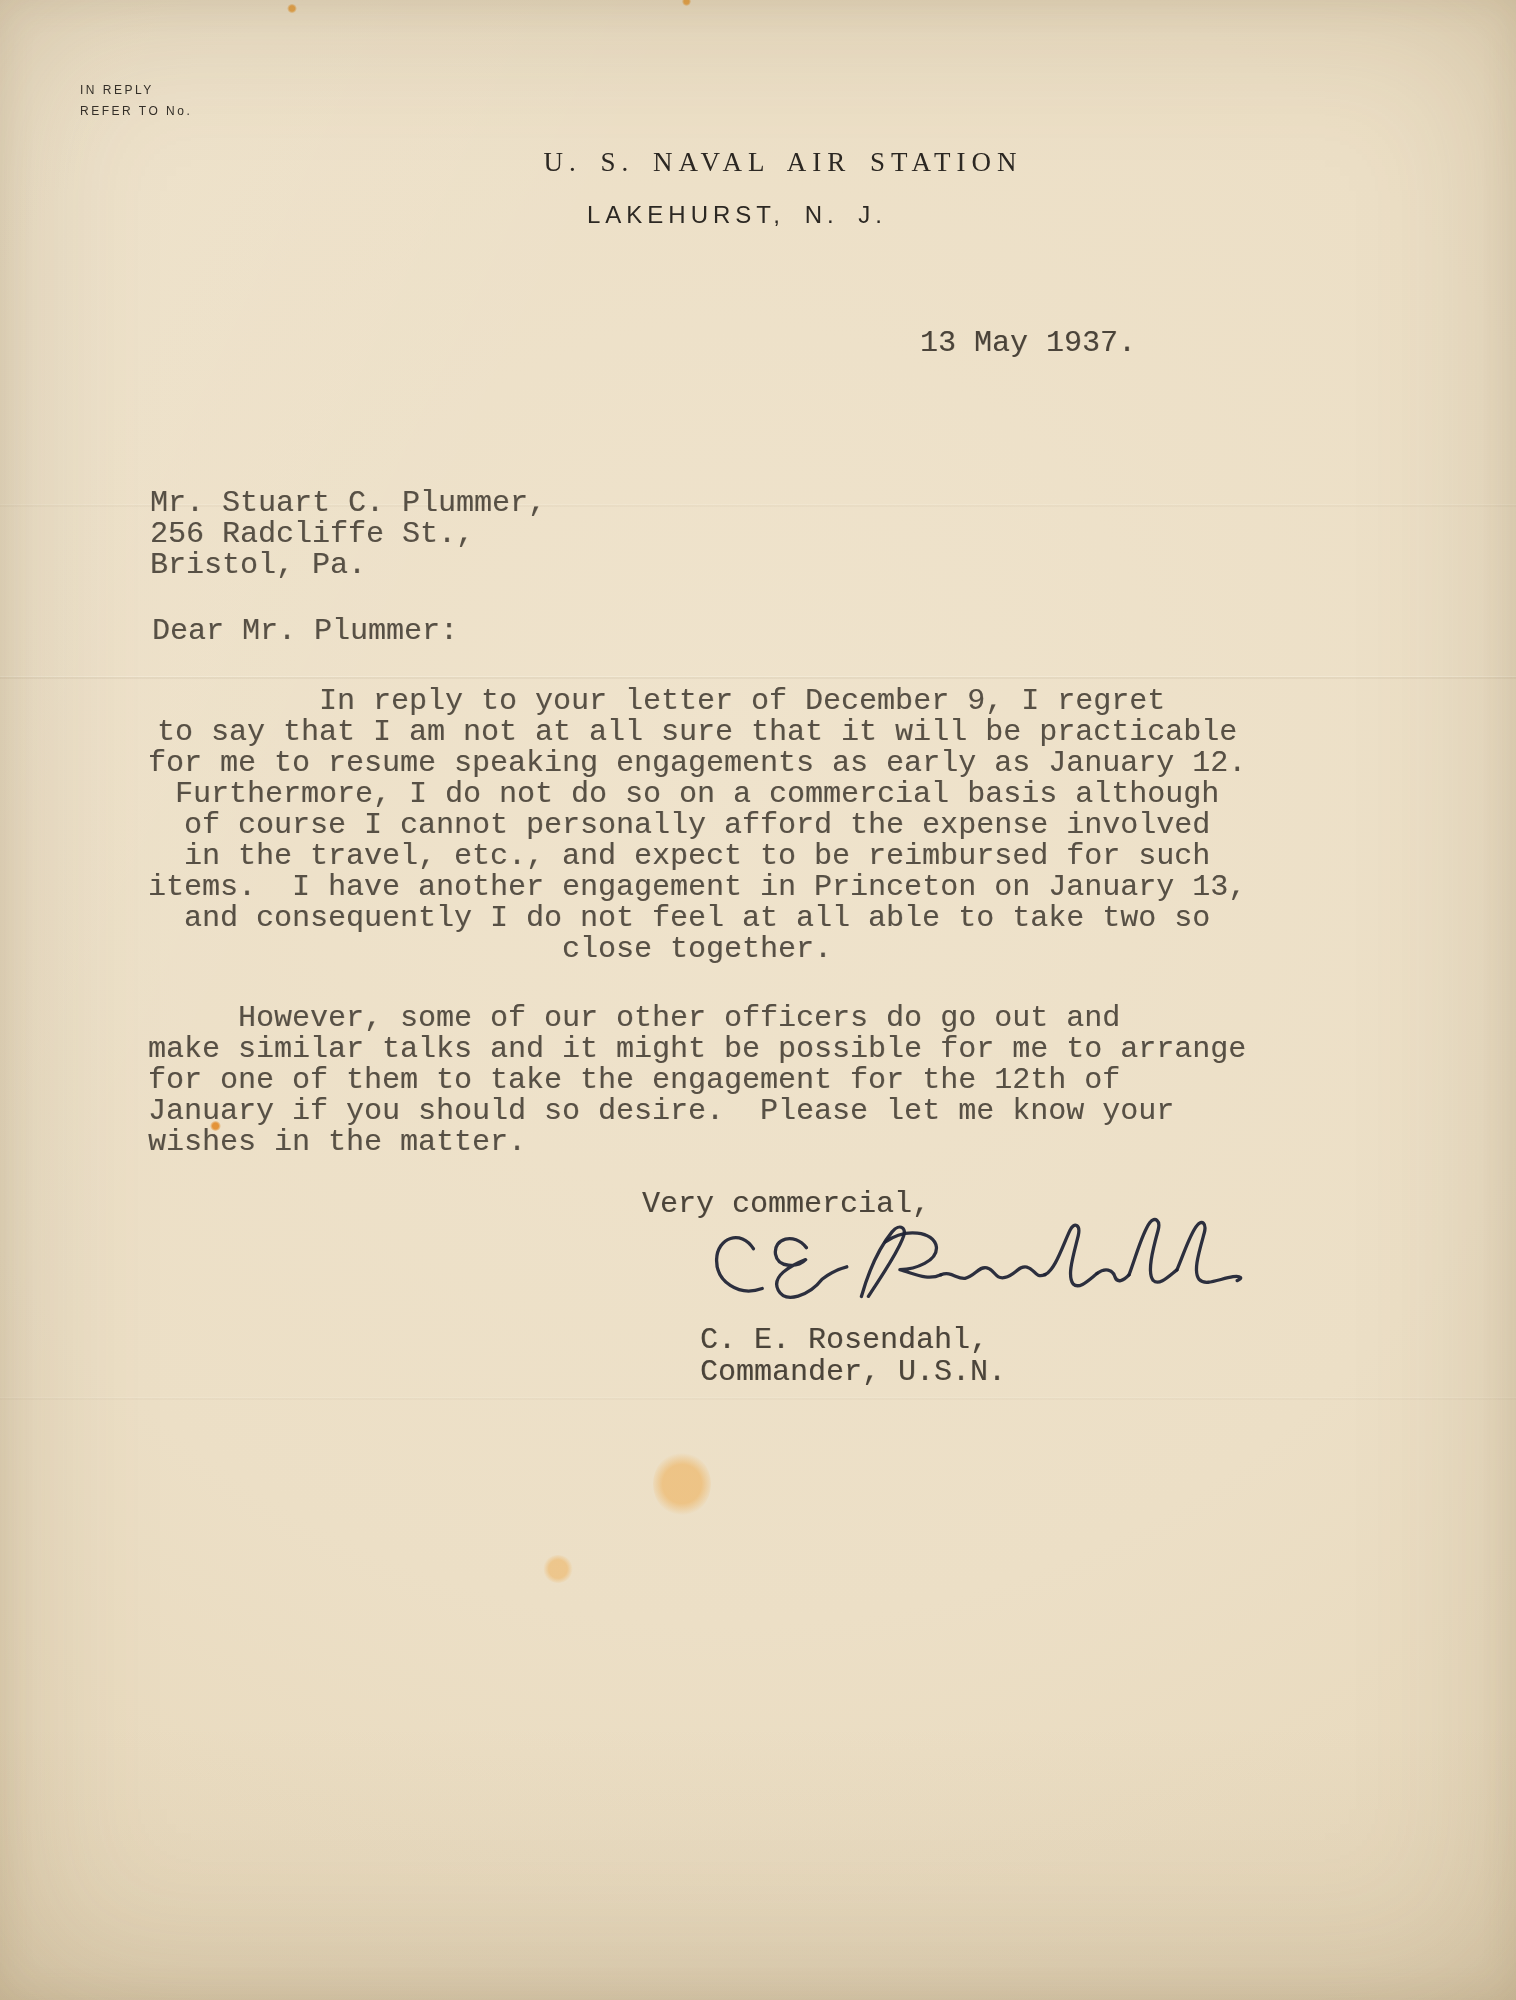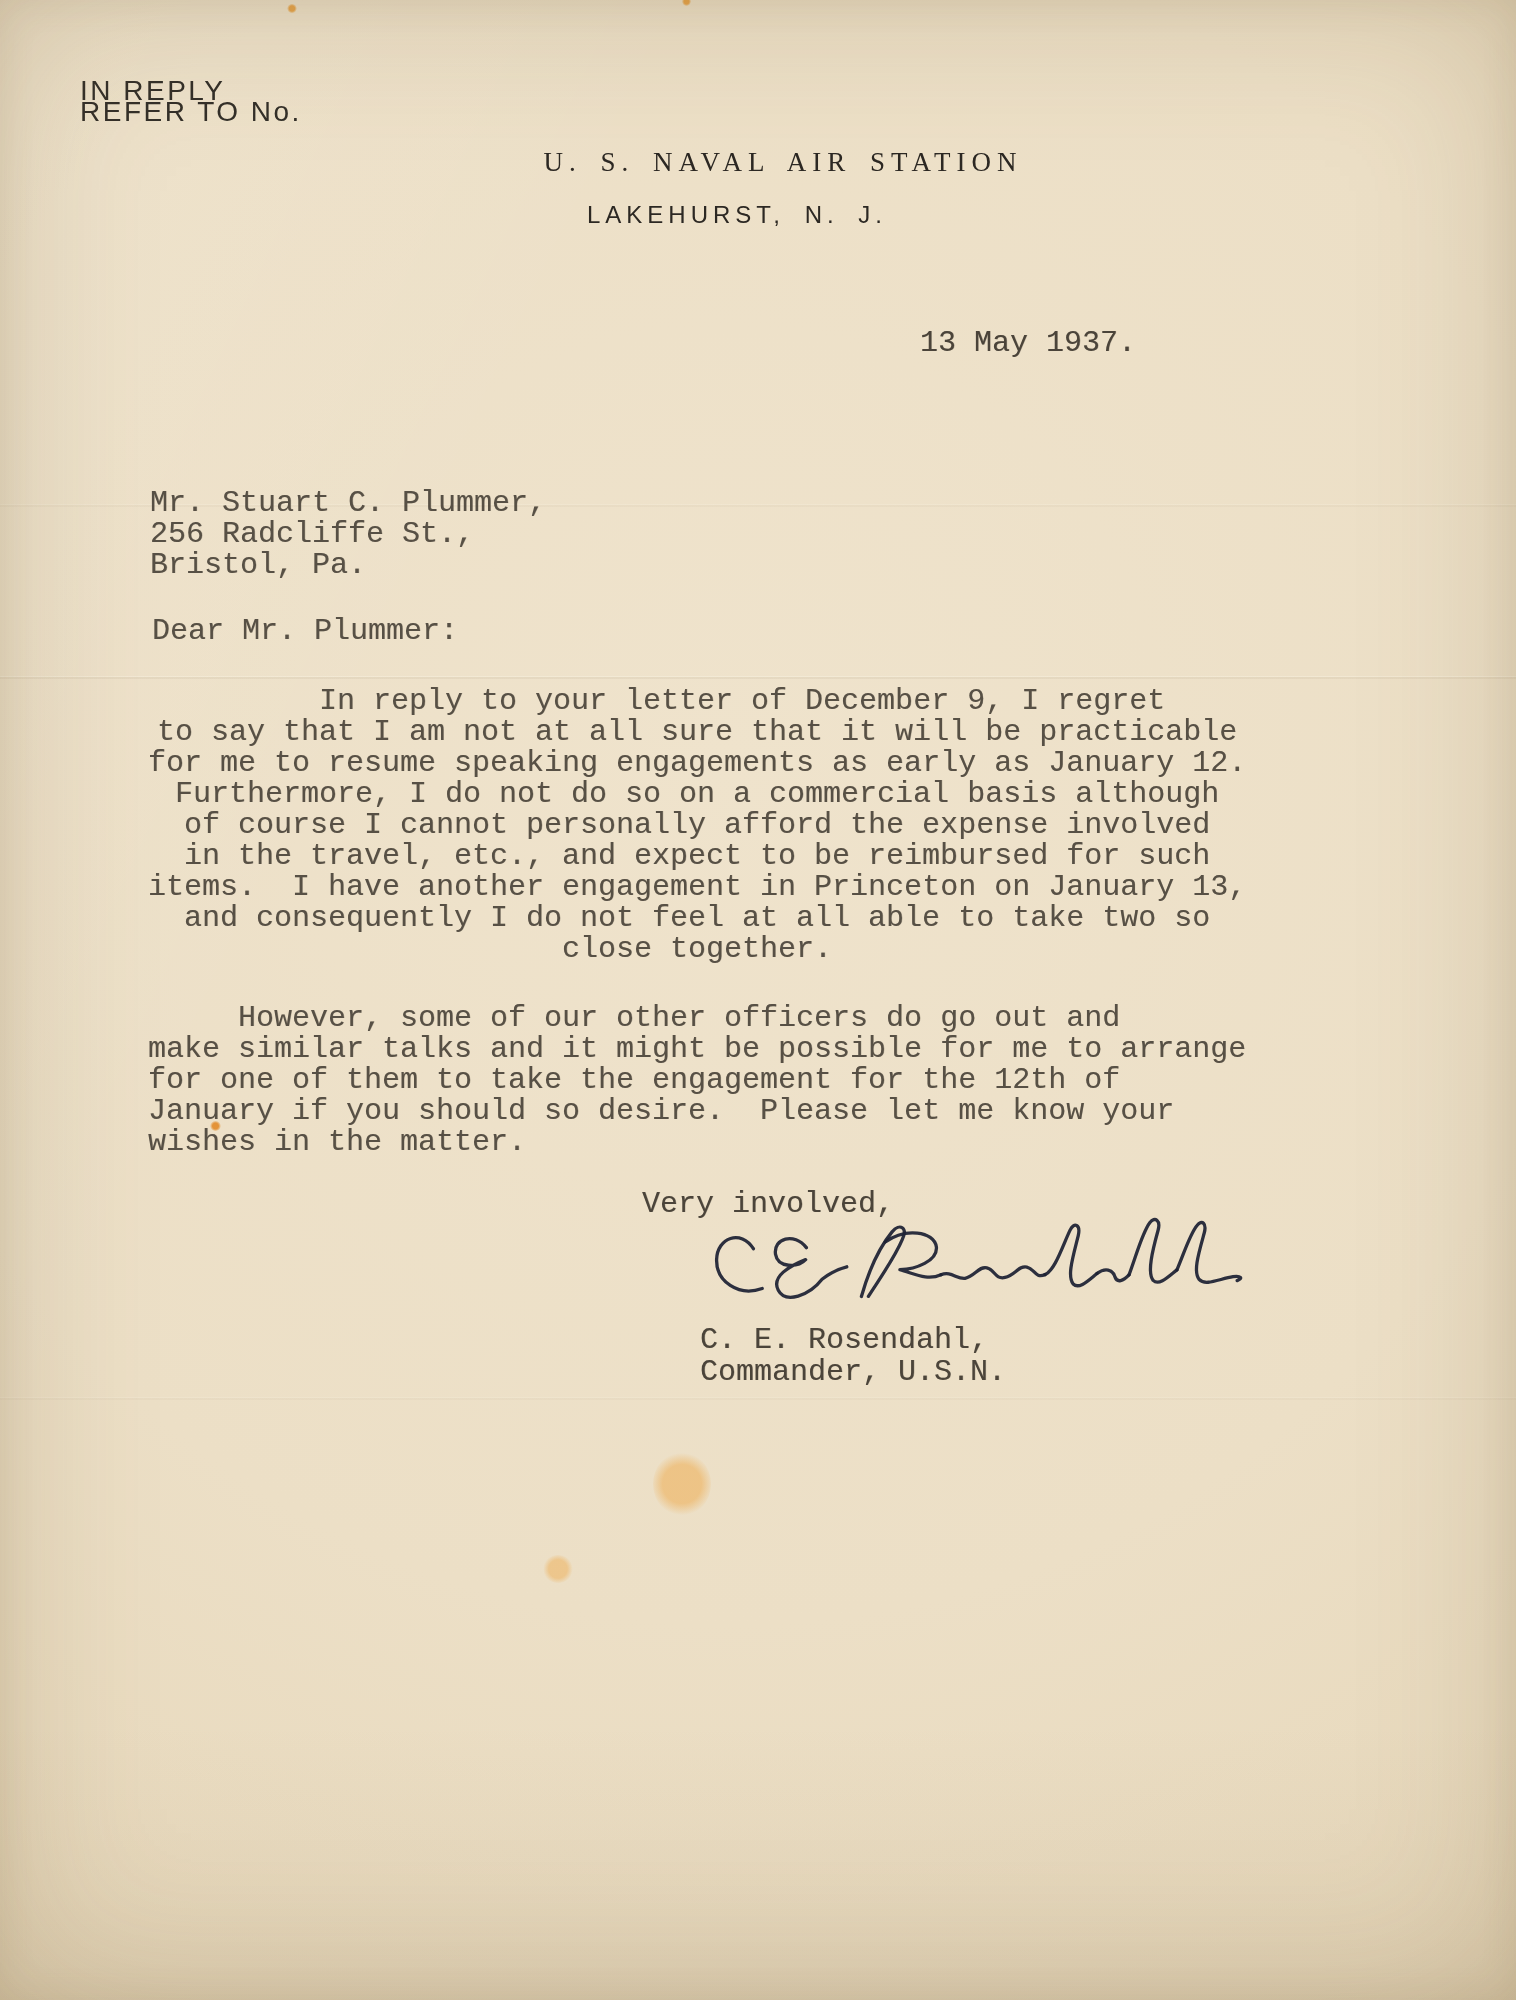--- a/index.html
+++ b/index.html
@@ -45,21 +45,21 @@
   .stain.speck3{left:682px;top:-3px;width:9px;height:9px;
                 background:radial-gradient(circle, rgba(230,150,45,0.8) 0 40%, rgba(230,150,45,0) 75%);}
 
   .abs{position:absolute;}
   .printed{
     font-family:"Liberation Sans", sans-serif;
     color:#2c2823;
   }
   .refer{
     left:80px;top:80px;
-    font-size:28px;line-height:21px;letter-spacing:2.5px;
+    font-size:12px;line-height:21px;letter-spacing:2.5px;
     color:#332f29;white-space:pre;
   }
   .station-name{
     left:783px;top:147px;transform:translateX(-50%);
     font-size:27px;letter-spacing:6px;word-spacing:6px;
     white-space:nowrap;
     font-family:Liberation Serif, serif;
   }
   .station-loc{
     left:737px;top:201px;transform:translateX(-50%);
@@ -131,21 +131,21 @@
 items.  I have another engagement in Princeton on January 13,
 and consequently I do not feel at all able to take two so
 close together.</div>
 
   <div class="abs typed para2 faded">     However, some of our other officers do go out and
 make similar talks and it might be possible for me to arrange
 for one of them to take the engagement for the 12th of
 January if you should so desire.  Please let me know your
 wishes in the matter.</div>
 
-  <div class="abs typed closing">Very involved,</div>
+  <div class="abs typed closing">Very commercial,</div>
 
   <div class="abs signature" role="img" aria-label="C E Rosendahl">
     <svg viewBox="0 0 540 115" xmlns="http://www.w3.org/2000/svg">
 
       <path d="M 44,26 C 32,6 8,14 7,36 C 6,58 28,74 52,66"></path>
 
       <path d="M 97,26 C 85,10 64,16 66,32 C 68,46 88,46 96,38 C 80,44 61,54 68,68 C 75,82 99,74 112,58 C 120,52 128,48 137,46"></path>
 
       <path d="M 151,76 C 159,50 171,26 183,12 C 191,3 199,8 193,20 C 185,38 170,58 158,76"></path>
       <path d="M 176,22 C 196,8 225,12 227,28 C 228,42 206,50 190,50 C 204,54 217,62 231,56"></path>

